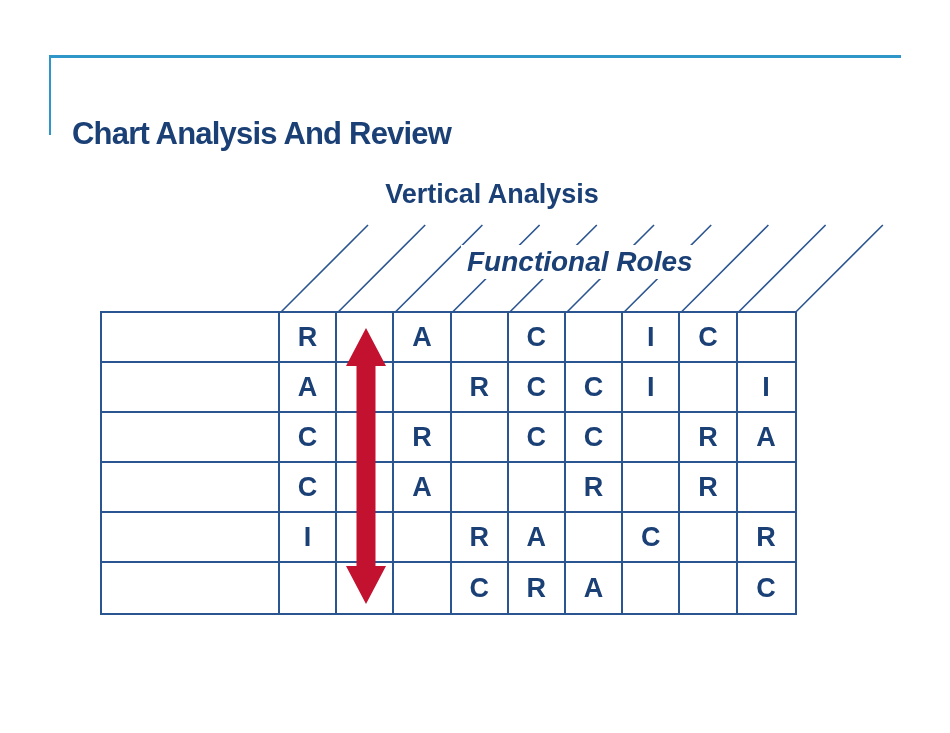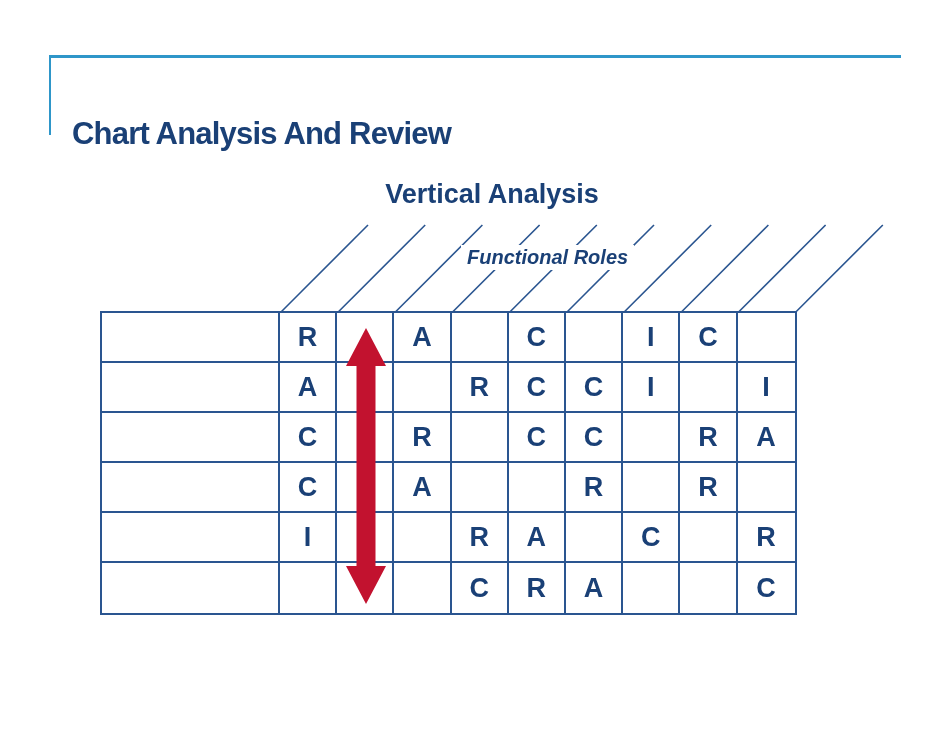--- a/index.html
+++ b/index.html
@@ -56,21 +56,21 @@
   }
   .diagonals line {
     stroke: var(--grid);
     stroke-width: 1.6;
   }
   .func-label {
     position: absolute;
     left: 461px; top: 245px;
     padding: 1px 6px;
     background: var(--background, #fff);
-    font-size: 20px;
+    font-size: 28px;
     font-weight: bold;
     font-style: italic;
     color: var(--navy);
     white-space: nowrap;
     z-index: 2;
   }
   .matrix {
     position: absolute;
     left: 100px; top: 311px;
     display: inline-grid;

